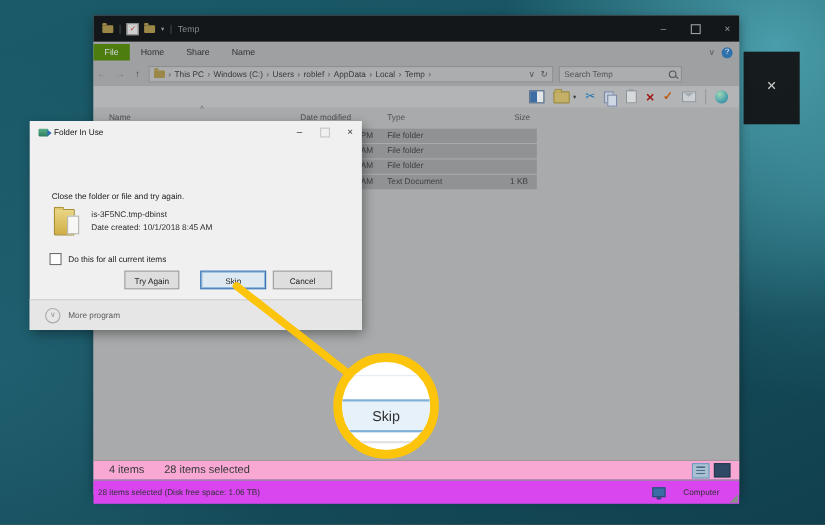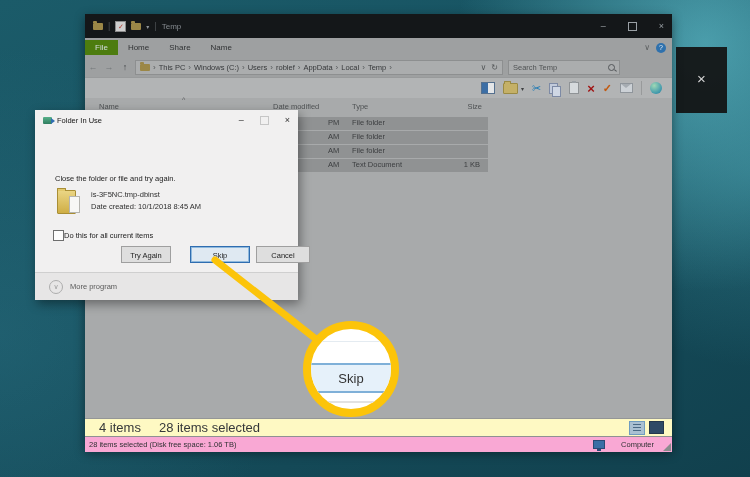--- a/index.html
+++ b/index.html
@@ -65,50 +65,50 @@
   .tbsep{width:1px;height:14px;background:#989a9b}
   .ico-shell{width:12px;height:12px;border-radius:50%;background:radial-gradient(circle at 35% 30%,#9fd8b5,#3f98ac 70%,#2f7a8c)}
 
   .filearea{position:absolute;left:0;top:84px;width:100%;height:320px;background:#a8aaab;font-size:7.5px;color:#4e5153}
   .hdr{position:absolute;top:4px;white-space:nowrap;cursor:default}
   .sortcaret{position:absolute;top:-2px;left:97px;font-size:7px;color:#5a5d5f}
   .frow{position:absolute;left:6px;width:397px;height:13px;background:#909293;color:#3c3e40}
   .frow span{position:absolute;top:1px;white-space:nowrap}
   .c-time{left:237px}.c-type{left:261px}.c-size{right:8px}
 
-  .statusbar1{position:absolute;left:0;top:404px;width:100%;height:18px;background:#fef9c3;border-top:1px solid #949697;box-sizing:border-box;display:flex;align-items:center;font-size:13px;color:#36383a}
+  .statusbar1{position:absolute;left:0;top:404px;width:100%;height:18px;background:#f9a8d4;border-top:1px solid #949697;box-sizing:border-box;display:flex;align-items:center;font-size:10px;color:#36383a}
   .sb1-left{display:flex;gap:18px;padding-left:14px}
   .sb1-right{margin-left:auto;display:flex;gap:4px;align-items:center;padding-right:8px}
   .view-details{width:14px;height:12px;border:1px solid #6f9cc0;background:#a9c0d2;display:flex;align-items:center;justify-content:center}
   .view-details i{display:block;width:8px;height:7px;background:repeating-linear-gradient(to bottom,#4a6a85 0 1px,transparent 1px 3px)}
   .view-thumb{width:13px;height:11px;background:#2e4a66;border:1px solid #24384d}
-  .statusbar2{position:absolute;left:0;top:422px;width:100%;height:16px;background:#f9a8d4;border-top:1px solid #8f9192;box-sizing:border-box;display:flex;align-items:center;font-size:7.5px;color:#2f3133}
+  .statusbar2{position:absolute;left:0;top:422px;width:100%;height:22px;background:#d946ef;border-top:1px solid #8f9192;box-sizing:border-box;display:flex;align-items:center;font-size:7.5px;color:#2f3133}
   .sb2-left{padding-left:4px}
   .sb2-right{margin-left:auto;display:flex;gap:16px;align-items:center;padding-right:18px}
   .ico-computer{width:10px;height:7px;background:#3a6ea5;border:1px solid #2a4a75;position:relative}
   .ico-computer::after{content:"";position:absolute;left:3px;bottom:-3px;width:4px;height:2px;background:#2a4a75}
   .grip{position:absolute;right:1px;bottom:1px;width:0;height:0;border-left:8px solid transparent;border-bottom:8px solid #8a8c8d}
 
   
-  #dialog{position:absolute;left:35px;top:110px;width:263px;height:190px;background:#f1f0f0;z-index:30;box-shadow:2px 4px 10px rgba(0,0,0,.4);font-size:7.5px;color:#1b1b1b}
+  #dialog{position:absolute;left:27px;top:110px;width:302px;height:190px;background:#f1f0f0;z-index:30;box-shadow:2px 4px 10px rgba(0,0,0,.4);font-size:7.5px;color:#1b1b1b}
   .dlg-titlebar{position:absolute;left:0;top:0;width:100%;height:20px;display:flex;align-items:center;padding:0 8px;box-sizing:border-box;gap:5px}
   .dlg-ico{width:9px;height:7px;background:linear-gradient(#58b08a,#2f7d5f);border-radius:1px;position:relative;flex:0 0 auto}
   .dlg-ico::after{content:"";position:absolute;right:-3px;top:1px;border-left:4px solid #2f6db0;border-top:3px solid transparent;border-bottom:3px solid transparent}
   .dlg-title{font-size:7.5px;color:#141414}
   .dlg-controls{margin-left:auto;display:flex;align-items:center;gap:16px;color:#333;font-size:9px}
   .dlg-max{display:inline-block;width:7px;height:7px;border:1px solid #c6c6c6}
   .dlg-msg1{position:absolute;left:20px;top:28px;width:232px;line-height:1.45}
   .dlg-msg2{position:absolute;left:20px;top:64px}
   .dlg-item-icon{position:absolute;left:22px;top:76px;width:24px;height:30px}
   .fold-back{position:absolute;left:0;bottom:2px;width:17px;height:22px;background:linear-gradient(#ead584,#cfae45);border:1px solid #a98e35;border-radius:1px}
   .fold-back::before{content:"";position:absolute;top:-3px;left:-1px;width:7px;height:2px;background:#e2c96d;border:1px solid #a98e35;border-bottom:none;border-radius:1px 1px 0 0}
   .fold-page{position:absolute;right:1px;bottom:3px;width:9px;height:15px;background:#f7f7f5;border:1px solid #b5b5b0}
   .dlg-item-name{position:absolute;left:56px;top:80px;color:#2e2e2e}
   .dlg-item-date{position:absolute;left:56px;top:92px;color:#2e2e2e}
-  .dlg-checkrow{position:absolute;left:18px;top:120px;display:flex;align-items:center;}
+  .dlg-checkrow{position:absolute;left:18px;top:120px;display:flex;align-items:center;gap:6px}
   .dlg-checkbox{width:9px;height:9px;background:#fdfdfd;border:1px solid #6e6e6e}
   .dlg-buttons{position:absolute;left:0;top:136px;width:100%;height:18px}
   .btn{position:absolute;height:17px;background:#dedede;border:1px solid #9f9f9f;font-family:"Liberation Sans",sans-serif;font-size:7.5px;color:#222;text-align:center;line-height:15px;box-sizing:border-box;cursor:default}
   .btn-try{left:86px;width:50px}
   .btn-skip{left:155px;width:60px;border:1px solid #2f6db0;box-shadow:inset 0 0 0 1px #8fb9dd;background:#dfe9f2}
   .btn-cancel{left:221px;width:54px}
   .dlg-footer{position:absolute;left:0;top:162px;width:100%;height:28px;background:#e7e6e6;border-top:1px solid #cfcfcf;display:flex;align-items:center;gap:7px;padding-left:14px;box-sizing:border-box;color:#5a5a5a}
   .md-circle{width:12px;height:12px;border-radius:50%;border:1px solid #adadad;display:flex;align-items:center;justify-content:center;color:#9a9a9a;font-size:7px;line-height:1}
 
   

